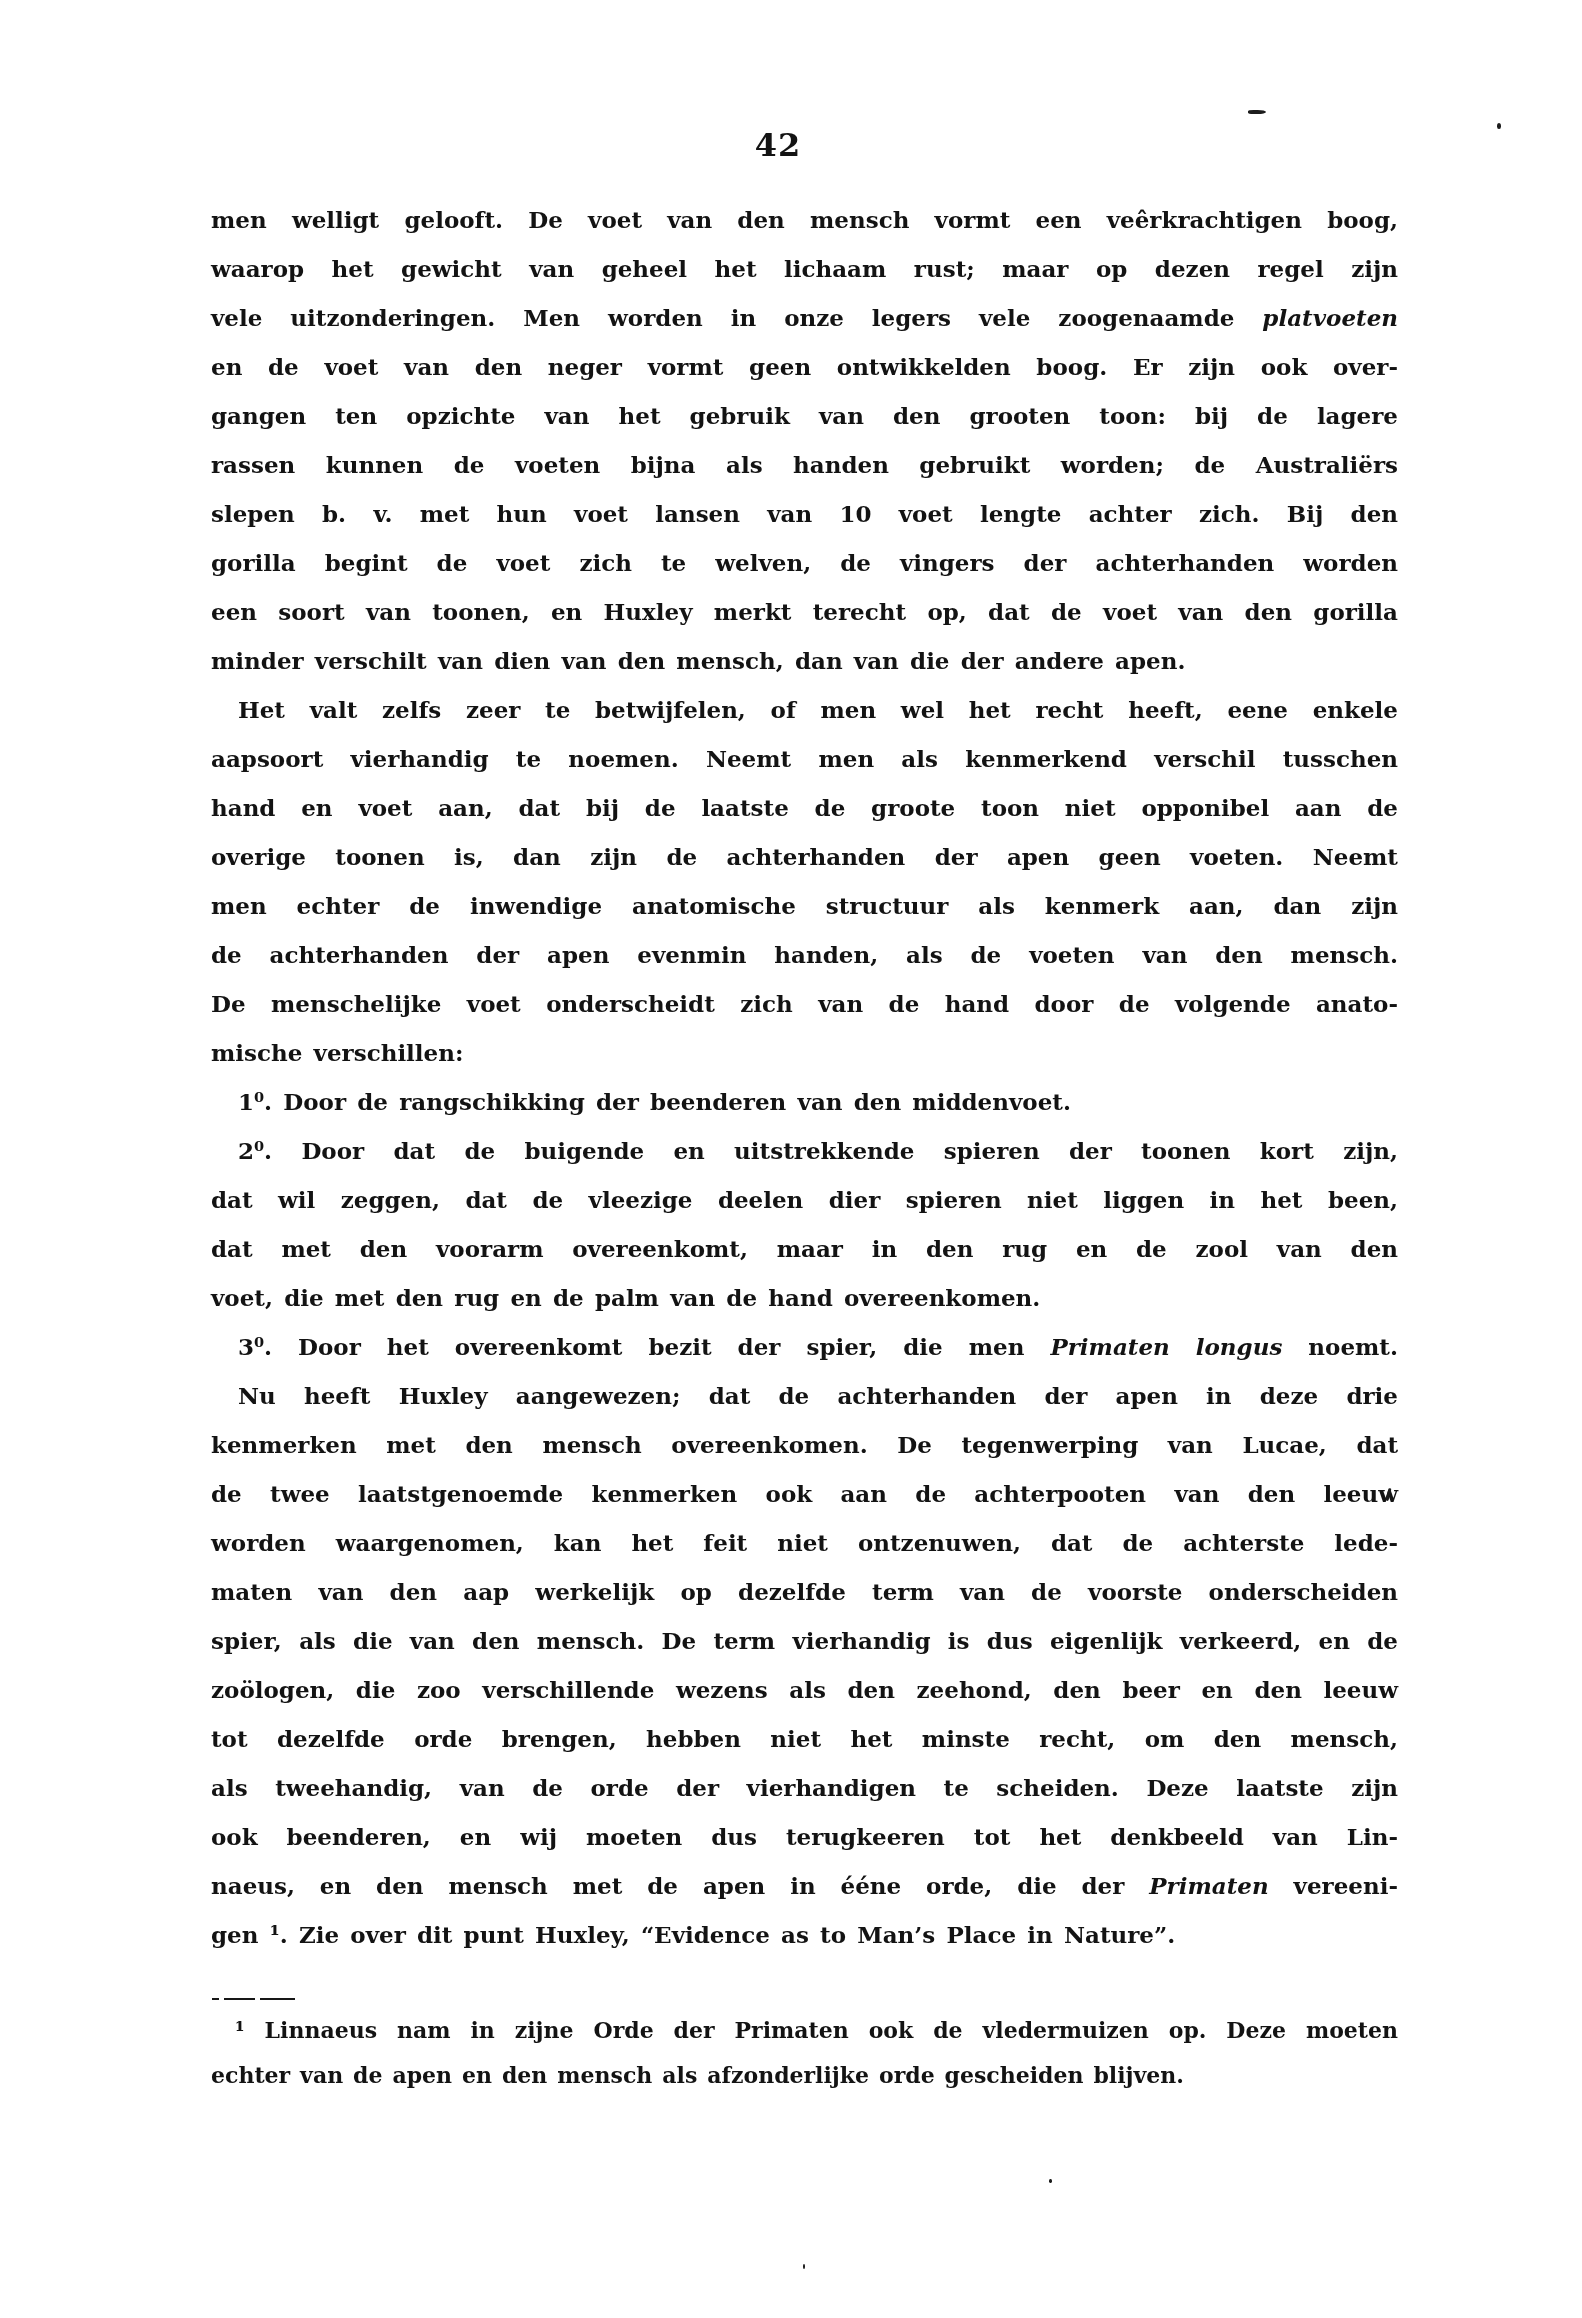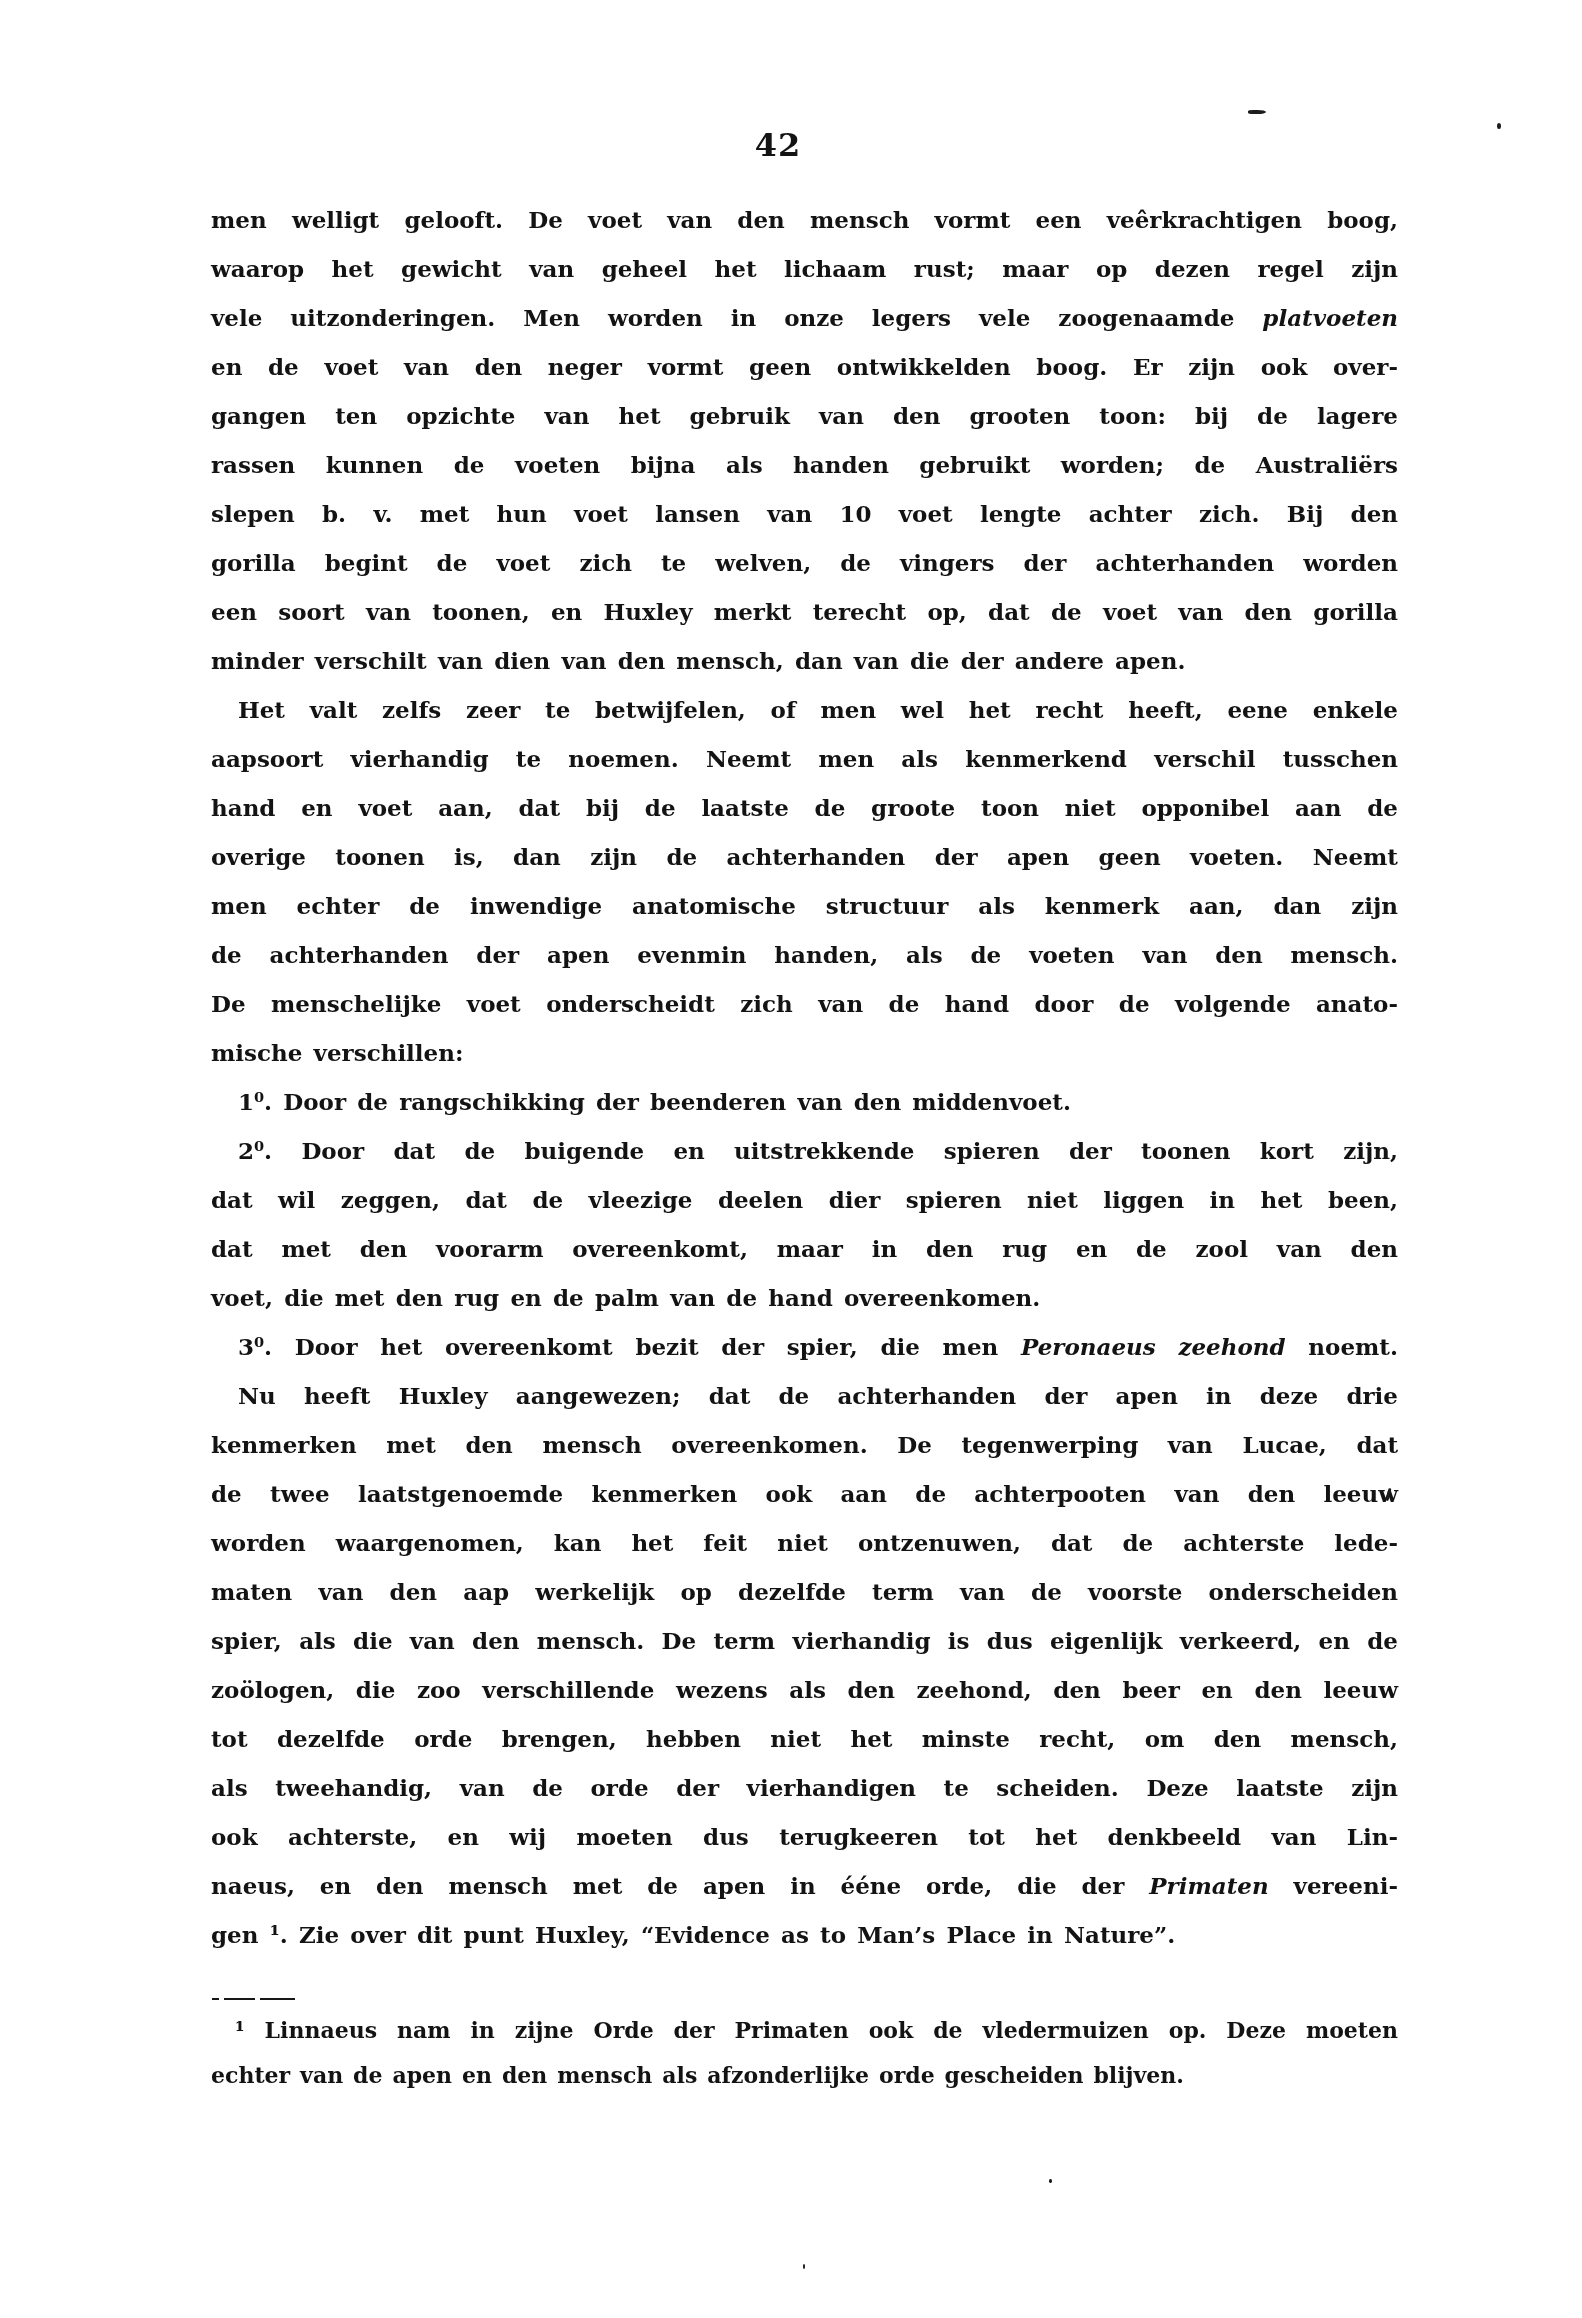--- a/index.html
+++ b/index.html
@@ -88,31 +88,31 @@
     <div class="ln">overige toonen is, dan zijn de achterhanden der apen geen voeten. Neemt</div>
     <div class="ln">men echter de inwendige anatomische structuur als kenmerk aan, dan zijn</div>
     <div class="ln">de achterhanden der apen evenmin handen, als de voeten van den mensch.</div>
     <div class="ln">De menschelijke voet onderscheidt zich van de hand door de volgende anato-</div>
     <div class="ln last">mische verschillen:</div>
     <div class="ln last ind">1⁰. Door de rangschikking der beenderen van den middenvoet.</div>
     <div class="ln ind">2⁰. Door dat de buigende en uitstrekkende spieren der toonen kort zijn,</div>
     <div class="ln">dat wil zeggen, dat de vleezige deelen dier spieren niet liggen in het been,</div>
     <div class="ln">dat met den voorarm overeenkomt, maar in den rug en de zool van den</div>
     <div class="ln last">voet, die met den rug en de palm van de hand overeenkomen.</div>
-    <div class="ln ind"><span>3⁰. Door het overeenkomt bezit der spier, die men </span><span class="it">Peronaeus zeehond</span><span> noemt.</span></div>
+    <div class="ln ind"><span>3⁰. Door het overeenkomt bezit der spier, die men </span><span class="it">Primaten longus</span><span> noemt.</span></div>
     <div class="ln ind">Nu heeft Huxley aangewezen; dat de achterhanden der apen in deze drie</div>
     <div class="ln">kenmerken met den mensch overeenkomen. De tegenwerping van Lucae, dat</div>
     <div class="ln">de twee laatstgenoemde kenmerken ook aan de achterpooten van den leeuw</div>
     <div class="ln">worden waargenomen, kan het feit niet ontzenuwen, dat de achterste lede-</div>
     <div class="ln">maten van den aap werkelijk op dezelfde term van de voorste onderscheiden</div>
     <div class="ln">spier, als die van den mensch. De term vierhandig is dus eigenlijk verkeerd, en de</div>
     <div class="ln">zoölogen, die zoo verschillende wezens als den zeehond, den beer en den leeuw</div>
     <div class="ln">tot dezelfde orde brengen, hebben niet het minste recht, om den mensch,</div>
     <div class="ln">als tweehandig, van de orde der vierhandigen te scheiden. Deze laatste zijn</div>
-    <div class="ln">ook achterste, en wij moeten dus terugkeeren tot het denkbeeld van Lin-</div>
+    <div class="ln">ook beenderen, en wij moeten dus terugkeeren tot het denkbeeld van Lin-</div>
     <div class="ln"><span>naeus, en den mensch met de apen in ééne orde, die der </span><span class="it">Primaten</span><span> vereeni-</span></div>
     <div class="ln last">gen ¹. Zie over dit punt Huxley, “Evidence as to Man’s Place in Nature”.</div>
   </div>
 
   <div class="fnrule"></div>
 
   <div class="footblock">
     <div class="fln ind">¹ Linnaeus nam in zijne Orde der Primaten ook de vledermuizen op. Deze moeten</div>
     <div class="fln last">echter van de apen en den mensch als afzonderlijke orde gescheiden blijven.</div>
   </div>

